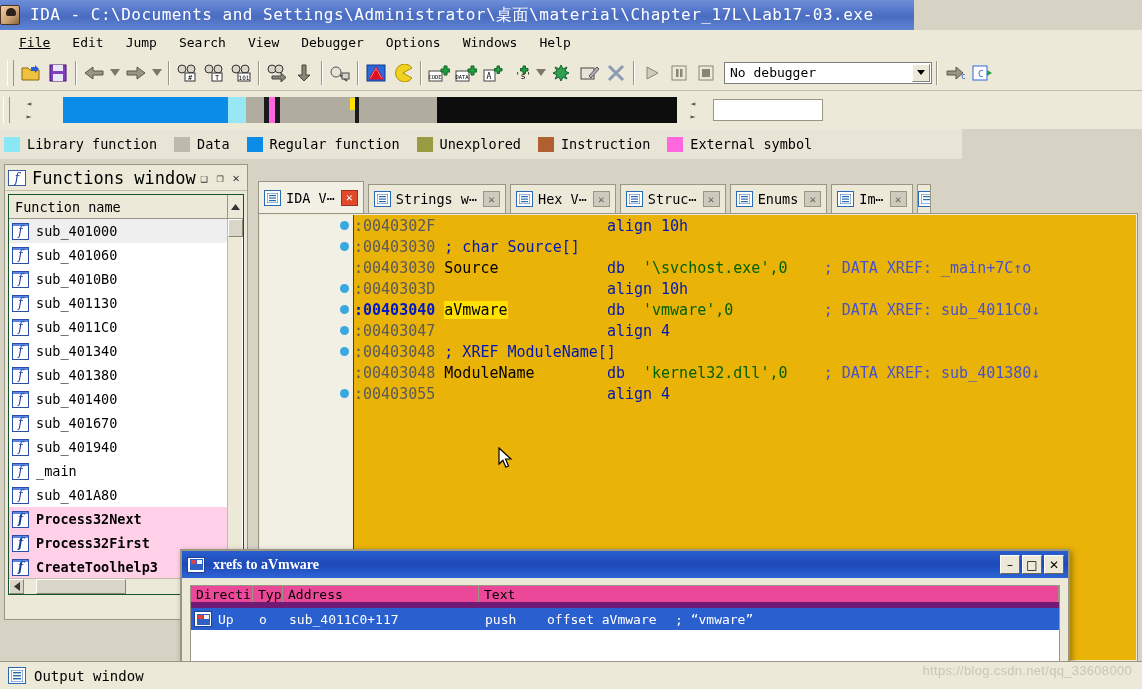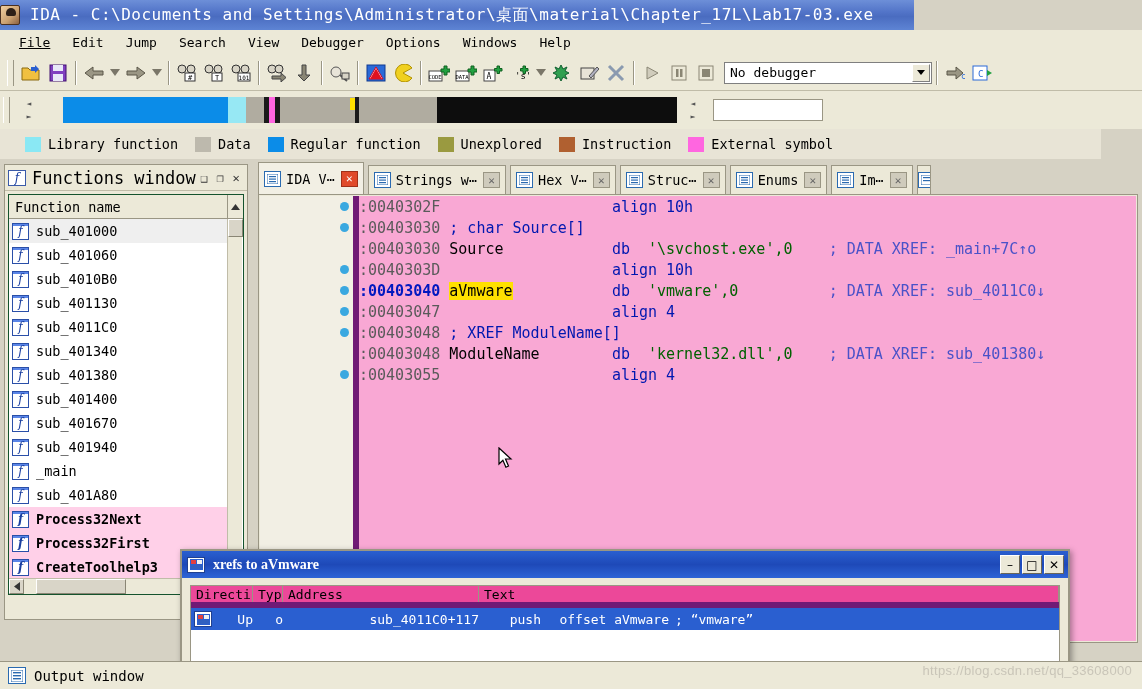--- a/index.html
+++ b/index.html
@@ -72,22 +72,22 @@
   }
   .navband { position: relative; height: 26px; margin-left: 26px; display: flex; }
   .navband .seg { height: 26px; }
   .nav-dots { width: 16px; height: 26px; display:flex; flex-direction:column; justify-content:space-around;
               align-items:center; margin-left: 8px;}
   .nav-dots span { font-size: 8px; color: #555; line-height: 6px; }
   .navbox2 { width: 110px; height: 22px; background: #fff; border: 1px solid #9a9684; margin-left: 12px; }
 
   
   .legend {
-    position: absolute; left: 0; top: 129px; width: 1101px; height: 30px;
-    background: #e8e4d6; display: flex; align-items: center; padding-left: 25px; gap: 4px;
+    position: absolute; left: 0; top: 129px; width: 962px; height: 30px;
+    background: #e8e4d6; display: flex; align-items: center; padding-left: 4px; gap: 4px;
   }
   .lg { display: flex; align-items: center; margin-right: 13px; }
   .lg .sw { width: 16px; height: 15px; margin-right: 7px; }
   .lg .lb { font-size: 13.5px; color: #000; font-family: "DejaVu Sans Mono", monospace; }
 
   
   .main { position: absolute; left: 0; top: 159px; width: 1142px; height: 500px; background: #d6d2c4; }
 
   
   .funcwin { position: absolute; left: 4px; top: 5px; width: 244px; height: 456px;
@@ -125,41 +125,41 @@
               display:flex;align-items:center;justify-content:center;}
   .fw-hscroll { position:absolute; left:0; bottom:0; right:0; height: 16px; background:#ece9d8;
                 border-top: 1px solid #c0bca8; display:flex; align-items:center;}
   .hs-btn { width:15px; height:15px; background:#d9d5c8; border:1px solid #fff;
             border-right-color:#8a8675;border-bottom-color:#8a8675;
             display:flex;align-items:center;justify-content:center; }
   .hs-thumb { height:15px; width: 90px; background:#d9d5c8; border:1px solid #fff;
               border-right-color:#8a8675;border-bottom-color:#8a8675; margin-left: 12px;}
 
   
-  .rightdock { position: absolute; left: 258px; top: 3px; width: 880px; height: 481px; }
+  .rightdock { position: absolute; left: 258px; top: 22px; width: 880px; height: 481px; }
   .tabstrip { height: 32px; display: flex; align-items: flex-end; gap: 0px; }
   .tab { height: 29px; background: #ece9d8; border: 1px solid #9a9684; border-bottom: none;
          display:flex; align-items:center; padding: 0 5px; margin-right: 4px;
          font-size: 13.5px; font-family: "DejaVu Sans Mono", monospace; cursor: default; }
   .tab.active { height: 32px; background: #f2efe4; }
   .tab .ti { width: 17px; height: 16px; flex:0 0 17px; margin-right: 5px; background:#fff;
              border:1px solid #2a6ab0; display:flex;align-items:center;justify-content:center;
              font-size: 10px; color:#1060b0; }
   .tab .tx { white-space: nowrap; }
   .tab .tc { width: 17px; height: 16px; margin-left: 6px; background:#cfcbbc; border:1px solid #9a9684;
              display:flex;align-items:center;justify-content:center; font-size:11px; color:#666; font-weight:bold;}
   .tab.active .tc { background:#e04a2a; border-color:#a03018; color:#fff; }
 
   .discontainer { position: absolute; left: 0; top: 32px; right: 0; bottom: 0;
                   background: #ece9d8; border: 1px solid #9a9684; }
   .arrowcol { position:absolute; left: 1px; top: 1px; width: 80px; bottom: 1px; background: #f2efe4; }
   .dotcol { position: absolute; left: 76px; top: 1px; width: 18px; bottom: 1px; background: #f2efe4; }
   .dot { width: 9px; height: 9px; border-radius: 50%; background: #3aa8e0; margin: 0 auto; }
-  .disbody { position:absolute; left: 94px; top: 1px; right: 1px; bottom: 1px; background:#f9a8d4;
-             border-left:6px solid #701a75; overflow:hidden; }
+  .disbody { position:absolute; left: 94px; top: 1px; right: 1px; bottom: 1px; background:#eab308;
+             border-left:1px solid #701a75; overflow:hidden; }
   .dline { height: 21px; display:flex; align-items:center; font-size: 15px;
            font-family: "DejaVu Sans Mono", monospace; white-space: pre; color: #2b2b2b; }
   .c-addr { color: #5a5a5a; }
   .c-addr-hl { color: #0018c0; font-weight: bold; }
   .c-name { color: #000; }
   .c-kw { color: #0018b0; }
   .c-str { color: #006000; }
   .c-xref { color: #4a52c8; }
   .hl-yellow { background: #ffe000; color:#000; }
 
@@ -192,21 +192,21 @@
   .dlg-body { position:absolute; left:0; top:27px; right:0; bottom:0; }
   .xlist { position:absolute; left: 8px; top: 7px; right: 8px; height: 80px;
            background: #fff; border: 1px solid #9a9684; }
   .xhdr { height: 22px; background: #ec4899; display:flex; border-bottom: 6px solid #701a75; }
   .xh { border-right: 1px solid #9a9684; display:flex; align-items:center; padding-left: 5px;
         font-size: 13px; font-family:"DejaVu Sans Mono", monospace; overflow:hidden; white-space:nowrap;}
   .xrow { height: 22px; display:flex; align-items:center; background: #2a5fd0; color:#fff;
           font-size: 13px; font-family:"DejaVu Sans Mono", monospace; }
   .xr-ico { width:18px;height:16px;flex:0 0 18px;background:#fff;border:1px solid #204090;margin-left:3px;
             display:flex;align-items:center;justify-content:center;}
-  .xc { padding-left: 6px; white-space: nowrap; overflow: hidden; text-align: right; }
+  .xc { padding-left: 6px; white-space: nowrap; overflow: hidden; }
   .dlg-buttons { position:absolute; left: 0; right: 0; top: 104px; display:flex;
                  justify-content:center; gap: 18px; }
   .dbtn { width: 100px; height: 30px; background: #ece9d8;
           border: 1px solid #fff; border-right-color:#6a6658; border-bottom-color:#6a6658;
           box-shadow: inset -1px -1px 0 #9a9684, inset 1px 1px 0 #fafaf4;
           display:flex;align-items:center;justify-content:center;
           font-size: 14px; font-family:"DejaVu Sans Mono", monospace; cursor: default;}
   .dbtn.default { border: 2px solid #555; }
 
   

